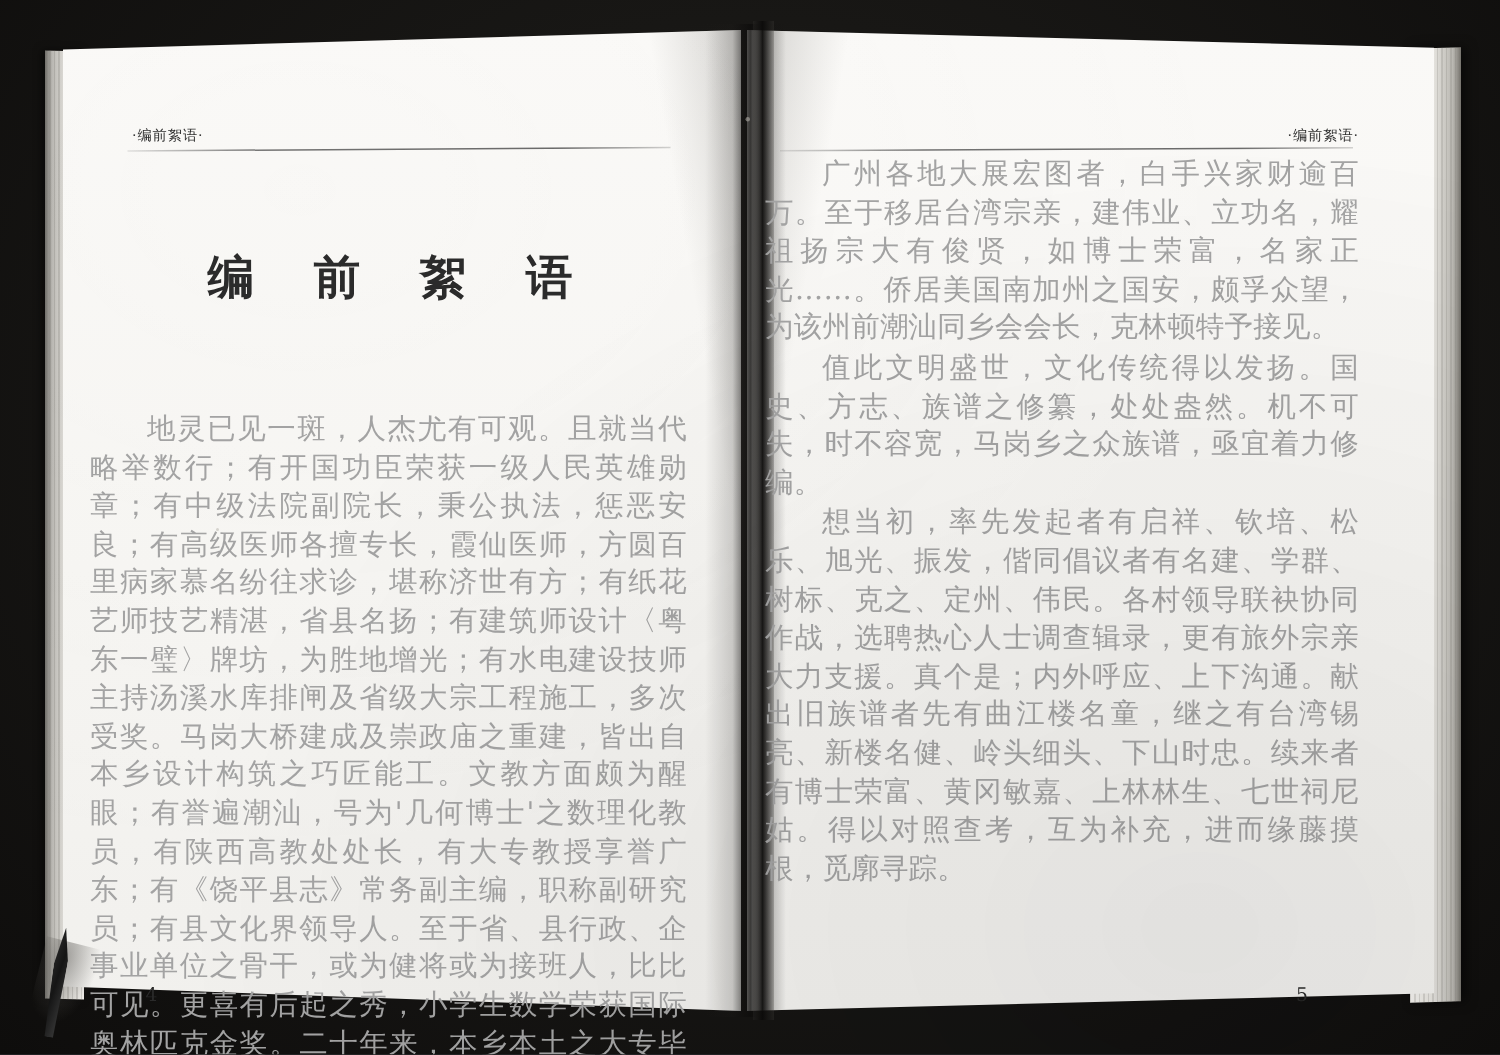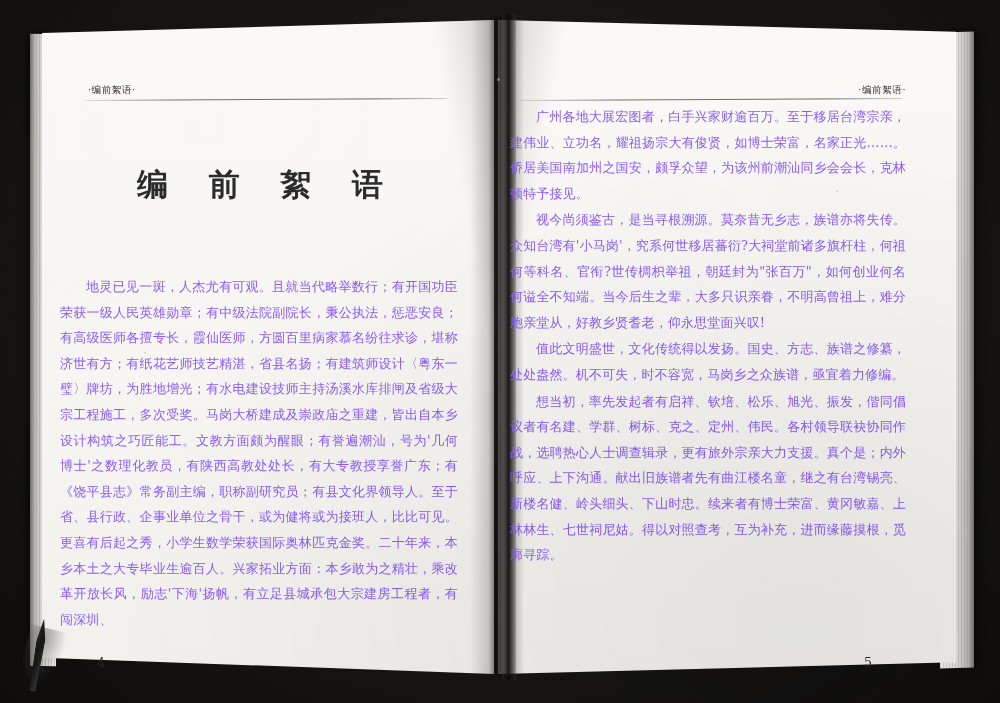--- a/index.html
+++ b/index.html
@@ -150,38 +150,38 @@
     position: absolute;
     top: 148px;
     left: 0;
     width: 400px;
     text-align: center;
     font-size: 31px;
     font-weight: bold;
     letter-spacing: 16px;
     text-indent: 16px;
     color: #2b2b2b;
-    font-family: Liberation Sans, sans-serif;
+    font-family: Liberation Serif, serif;
   }
 
   .body {
     position: absolute;
     width: 100%;
   }
   .body-left  { top: 258px; left: 0;  width: 398px; }
   .body-right { top: 88px;  left: 0;  width: 396px; }
 
   .body p {
     margin: 0 0 1px 0;
-    font-size: 13px;
+    font-size: 19px;
     line-height: 25.6px;
     text-align: justify;
     text-align-last: left;
     text-indent: 2em;
-    color: #8b5cf6;
+    color: #a3a3a3;
     letter-spacing: .15px;
     word-break: break-all;
   }
 
   .folio {
     position: absolute;
     font-size: 12.5px;
     color: #2a2a2a;
   }
   .folio-left  { left: 37px;  top: 639px; }
@@ -253,21 +253,20 @@
 
     <div class="folio folio-left">4</div>
   </div>
 
   <div class="page page-right">
     <div class="runhead runhead-right">·编前絮语·</div>
     <div class="rule rule-right"></div>
 
     <div class="body body-right">
       <p>广州各地大展宏图者，白手兴家财逾百万。至于移居台湾宗亲，建伟业、立功名，耀祖扬宗大有俊贤，如博士荣富，名家正光……。侨居美国南加州之国安，颇孚众望，为该州前潮汕同乡会会长，克林顿特予接见。</p>
-      <p>视今尚须鉴古，是当寻根溯源。莫奈昔无乡志，族谱亦将失传。众知台湾有'小马岗'，究系何世移居蕃衍?大祠堂前诸多旗杆柱，何祖何等科名、官衔?世传椆枳举祖，朝廷封为"张百万"，如何创业何名何谥全不知端。当今后生之辈，大多只识亲眷，不明高曾祖上，难分胞亲堂从，好教乡贤耆老，仰永思堂面兴叹!</p>
       <p>值此文明盛世，文化传统得以发扬。国史、方志、族谱之修纂，处处盎然。机不可失，时不容宽，马岗乡之众族谱，亟宜着力修编。</p>
       <p>想当初，率先发起者有启祥、钦培、松乐、旭光、振发，偕同倡议者有名建、学群、树标、克之、定州、伟民。各村领导联袂协同作战，选聘热心人士调查辑录，更有旅外宗亲大力支援。真个是；内外呼应、上下沟通。献出旧族谱者先有曲江楼名童，继之有台湾锡亮、新楼名健、岭头细头、下山时忠。续来者有博士荣富、黄冈敏嘉、上林林生、七世祠尼姑。得以对照查考，互为补充，进而缘藤摸根，觅廓寻踪。</p>
 
     </div>
 
     <div class="folio folio-right">5</div>
   </div>
 
   <div class="scanfx"></div>
   <div class="speck" style="left:497px;top:78px;width:3px;height:3px;"></div>

